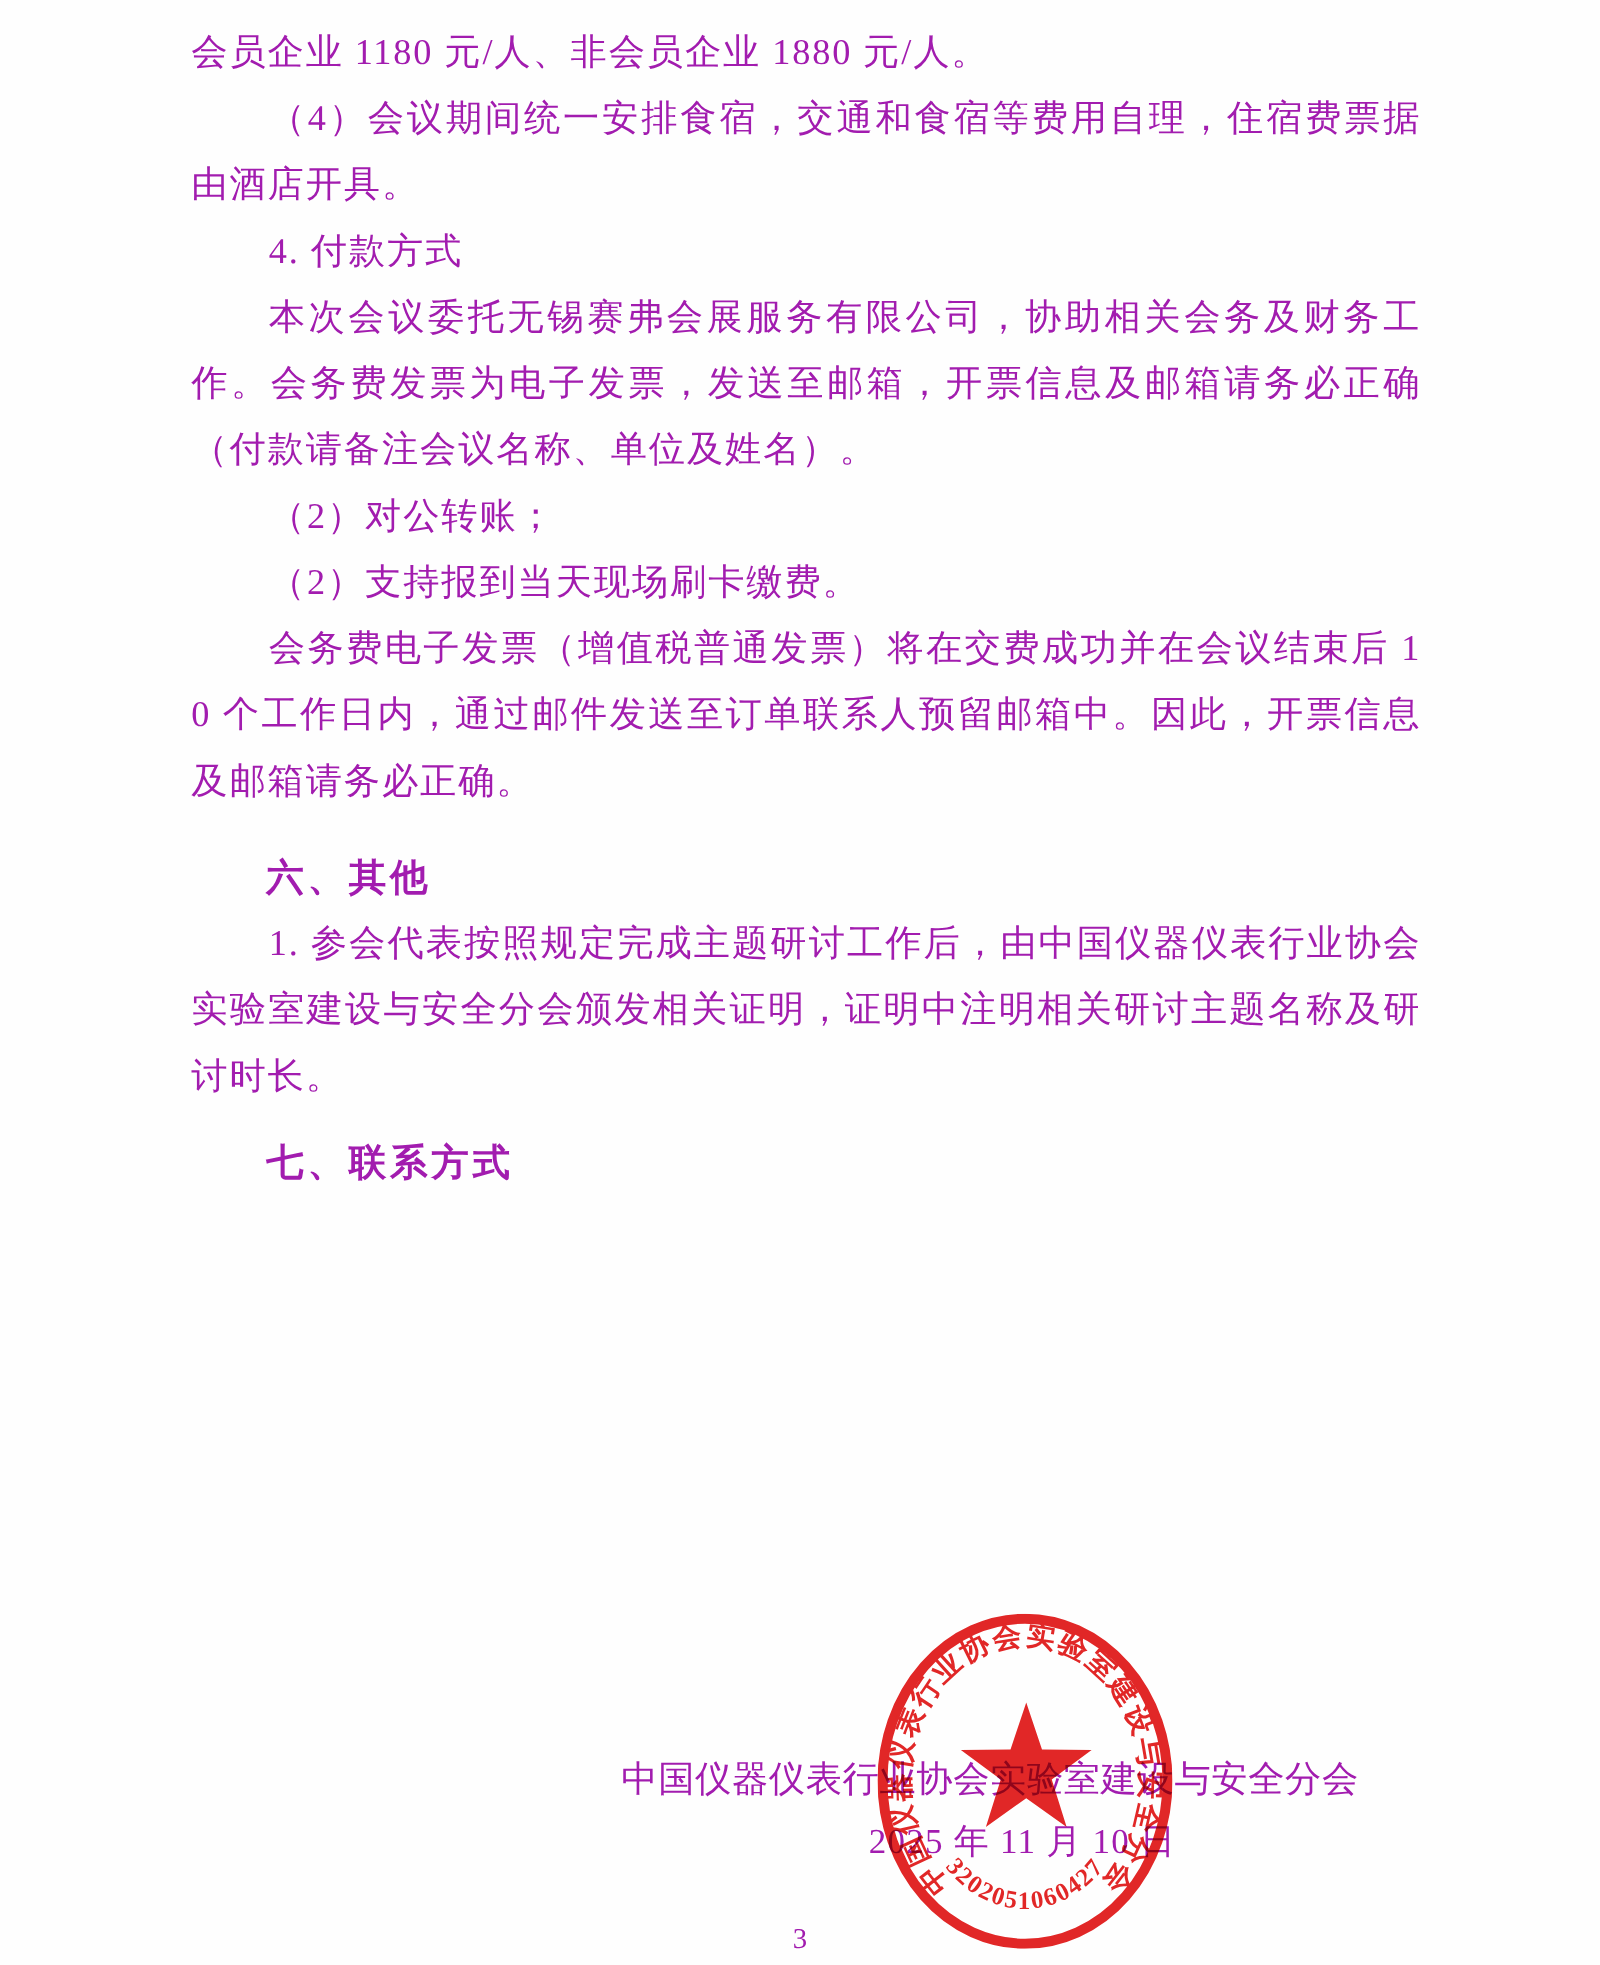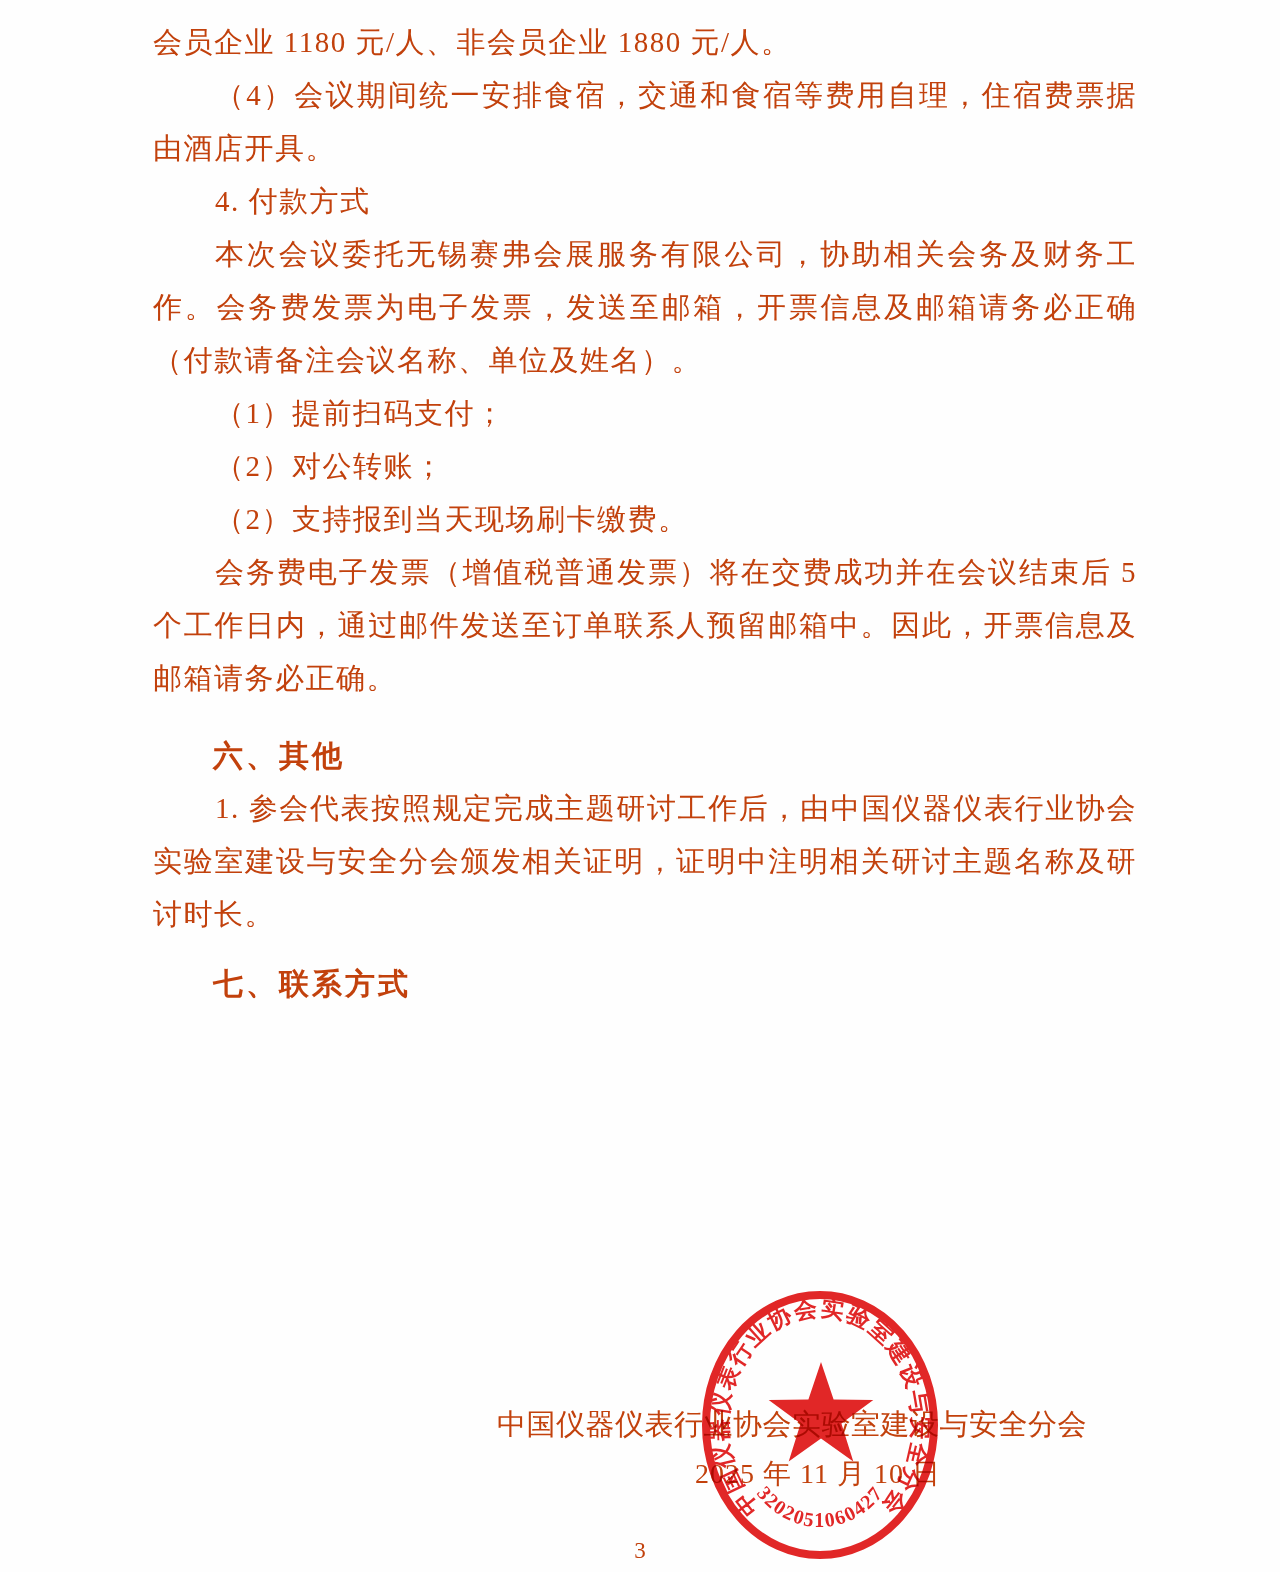--- a/index.html
+++ b/index.html
@@ -1,18 +1,18 @@
 <!DOCTYPE html>
 <html><head>
 <meta charset="utf-8">
 <style>
   html,body{margin:0;padding:0;background:#ffffff;}
   .page{
     position:relative;width:1280px;height:1572px;background:#fefefe;overflow:hidden;
-    font-family:"Liberation Serif","DejaVu Serif",serif;color:#c2410c;
+    font-family:"Liberation Serif","DejaVu Serif",serif;color:#a21caf;
   }
   .content{position:absolute;left:153px;top:16px;width:984px;}
   .content p{
     margin:0;font-size:29px;line-height:53px;letter-spacing:1.5px;
     text-align:justify;text-align-last:left;word-break:break-all;
   }
   p.indent{text-indent:62px;}
   p.flush{text-indent:0;}
   p.subhead{text-indent:62px;}
   p.section{
@@ -42,24 +42,23 @@
 </head>
 <body>
 
 <div class="page">
 
   <div class="content">
     <p class="flush">会员企业 1180 元/人、非会员企业 1880 元/人。</p>
     <p class="indent">（4）会议期间统一安排食宿，交通和食宿等费用自理，住宿费票据由酒店开具。</p>
     <p class="subhead">4. 付款方式</p>
     <p class="indent">本次会议委托无锡赛弗会展服务有限公司，协助相关会务及财务工作。会务费发票为电子发票，发送至邮箱，开票信息及邮箱请务必正确（付款请备注会议名称、单位及姓名）。</p>
-    <p class="indent">（1）提前扫码支付；</p>
     <p class="indent">（2）对公转账；</p>
     <p class="indent">（2）支持报到当天现场刷卡缴费。</p>
-    <p class="indent">会务费电子发票（增值税普通发票）将在交费成功并在会议结束后 5 个工作日内，通过邮件发送至订单联系人预留邮箱中。因此，开票信息及邮箱请务必正确。</p>
+    <p class="indent">会务费电子发票（增值税普通发票）将在交费成功并在会议结束后 10 个工作日内，通过邮件发送至订单联系人预留邮箱中。因此，开票信息及邮箱请务必正确。</p>
     <p class="section sec-six">六、其他</p>
     <p class="indent">1. 参会代表按照规定完成主题研讨工作后，由中国仪器仪表行业协会实验室建设与安全分会颁发相关证明，证明中注明相关研讨主题名称及研讨时长。</p>
     <p class="section sec-seven">七、联系方式</p>
   </div>
 
   <div class="signature">中国仪器仪表行业协会实验室建设与安全分会</div>
   <div class="date-line">2025 年 11 月 10 日</div>
 
   <svg class="seal" viewBox="0 0 236 268" xmlns="http://www.w3.org/2000/svg">
     <defs>

